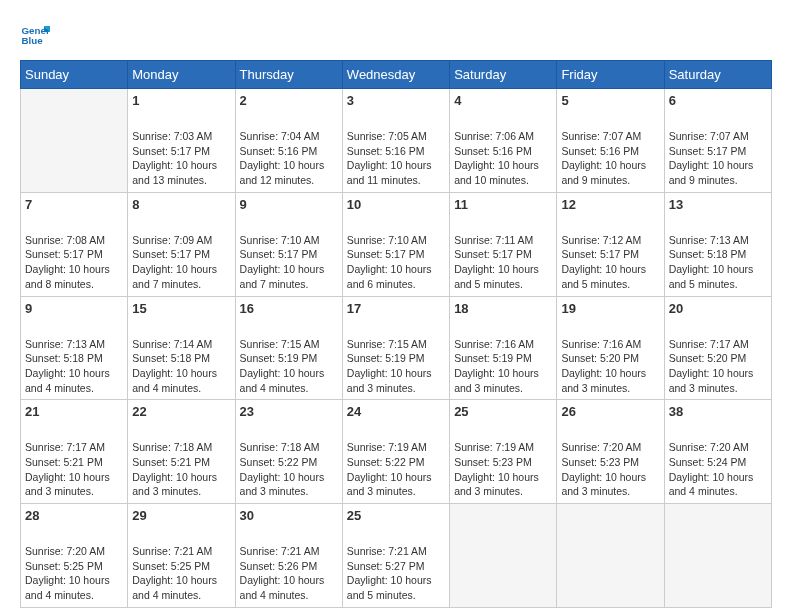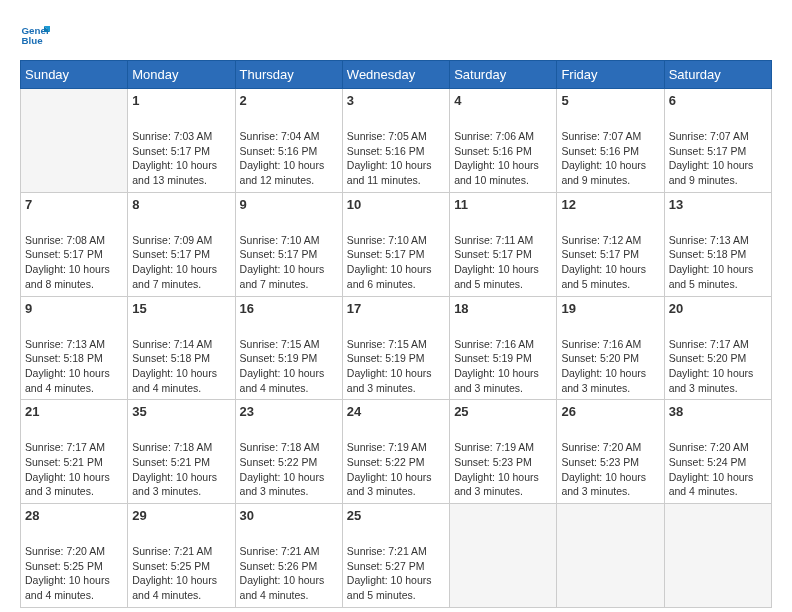--- a/index.html
+++ b/index.html
@@ -211,21 +211,21 @@
           <span class="day-number">20</span>
           <div class="day-info">Sunrise: 7:17 AM<br>Sunset: 5:20 PM<br>Daylight: 10 hours and 3 minutes.</div>
         </td>
       </tr>
       <tr>
         <td>
           <span class="day-number">21</span>
           <div class="day-info">Sunrise: 7:17 AM<br>Sunset: 5:21 PM<br>Daylight: 10 hours and 3 minutes.</div>
         </td>
         <td>
-          <span class="day-number">35</span>
+          <span class="day-number">22</span>
           <div class="day-info">Sunrise: 7:18 AM<br>Sunset: 5:21 PM<br>Daylight: 10 hours and 3 minutes.</div>
         </td>
         <td>
           <span class="day-number">23</span>
           <div class="day-info">Sunrise: 7:18 AM<br>Sunset: 5:22 PM<br>Daylight: 10 hours and 3 minutes.</div>
         </td>
         <td>
           <span class="day-number">24</span>
           <div class="day-info">Sunrise: 7:19 AM<br>Sunset: 5:22 PM<br>Daylight: 10 hours and 3 minutes.</div>
         </td>

